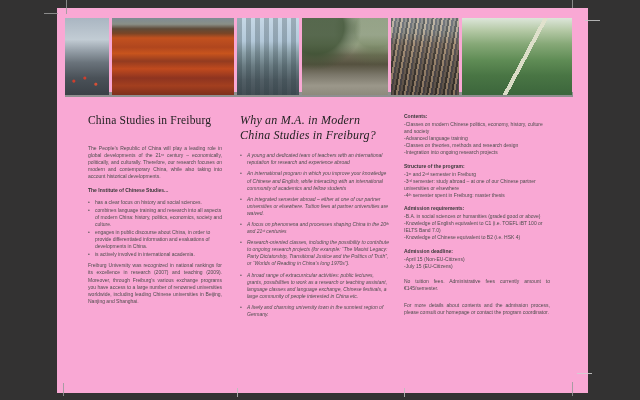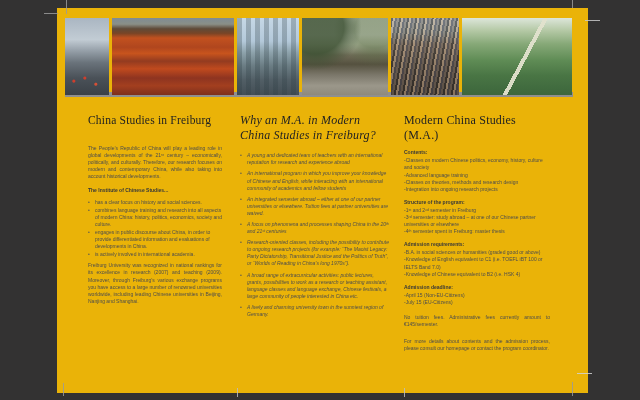--- a/index.html
+++ b/index.html
@@ -4,21 +4,21 @@
 <style>
   html,body{margin:0;padding:0;}
   body{
     width:640px;height:400px;
     background:#333232;
     font-family:"Liberation Sans", sans-serif;
     position:relative;overflow:hidden;
   }
   .page{
     position:absolute;left:57px;top:8px;width:531px;height:385px;
-    background:#eab308;
+    background:#f9a8d4;
   }
   
   .photo-shadow{
     position:absolute;left:8px;top:84px;width:508px;height:5px;
     background:#8f8f8f;
   }
   .photos{
     position:absolute;left:8px;top:10px;height:77px;
     display:flex;gap:3px;
   }
@@ -148,21 +148,20 @@
           <span>A broad range of extracurricular activities: public lectures, grants, possibilities to work as a research or teaching assistant, language classes and language exchange, Chinese festivals, a large community of people interested in China etc.</span>
         </div>
       <div class="brow">
           <span class="marker">•</span>
           <span>A lively and charming university town in the sunniest region of Germany.</span>
         </div>
     </div>
   </section>
 
   <section class="col col3">
-    <h1>Modern China Studies (M.A.)</h1>
 
     <div class="sec">
       <p class="sectitle">Contents:</p>
       <p class="line">-Classes on modern Chinese politics, economy, history, culture and society</p>
       <p class="line">-Advanced language training</p>
       <p class="line">-Classes on theories, methods and research design</p>
       <p class="line">-Integration into ongoing research projects</p>
     </div>
 
     <div class="sec">

